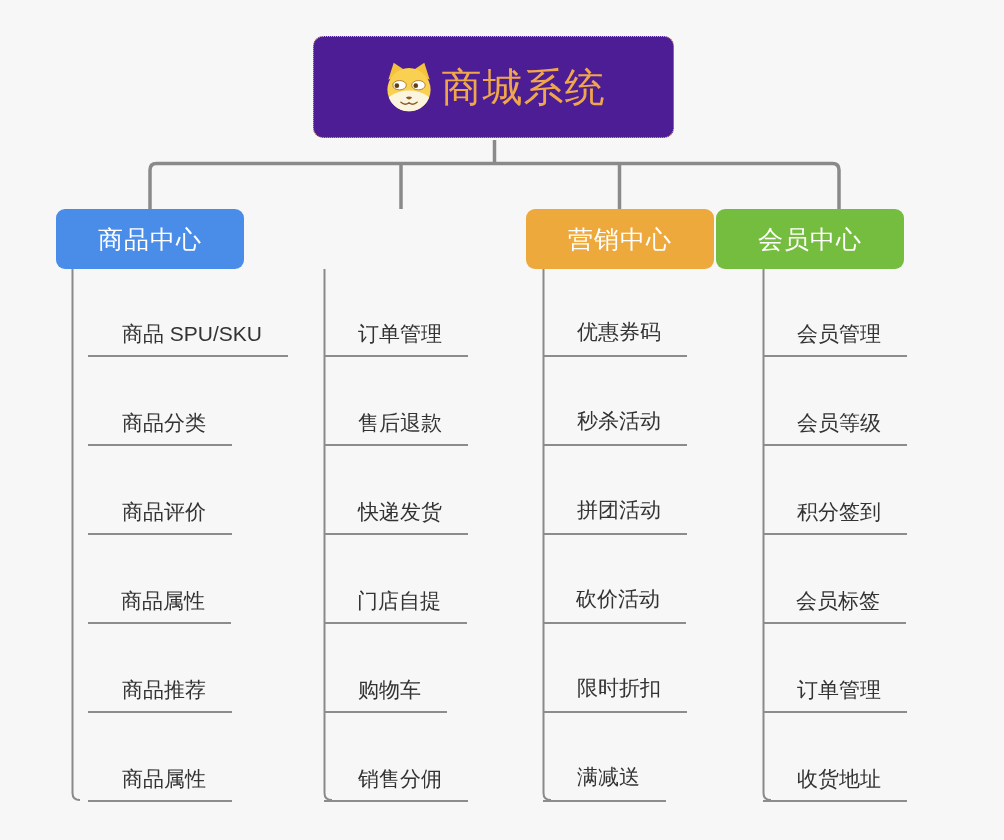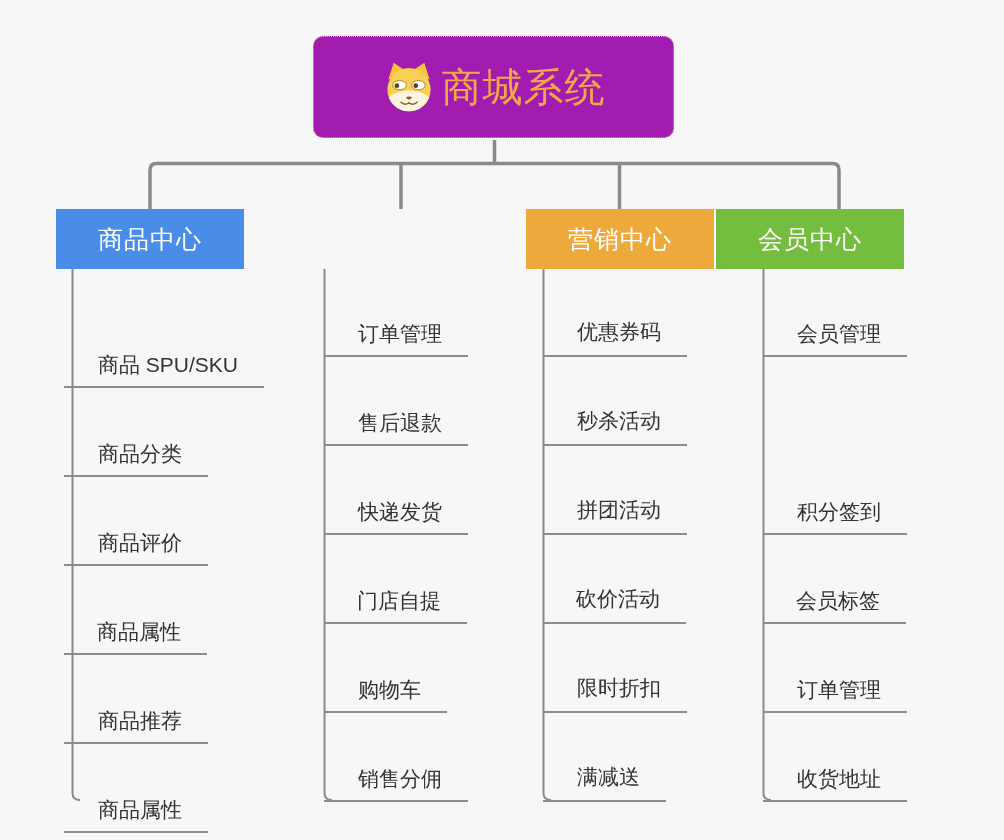--- a/index.html
+++ b/index.html
@@ -16,42 +16,42 @@
   }
   .connectors{
     position:absolute;
     left:0;top:0;
     z-index:0;
   }
   .root-node{
     position:absolute;
     left:313px;top:36px;
     width:361px;height:102px;
-    background:#a21caf;
+    background:#4c1d95;
     border:1px dotted #efae5e;
     border-radius:10px;
     display:flex;
     align-items:center;
     justify-content:center;
     gap:6px;
     z-index:2;
     box-sizing:border-box;
   }
   .root-title{
     font-size:40px;
     letter-spacing:1px;
     color:#f0a64b;
     white-space:nowrap;
   }
   .dog-icon{display:inline-flex;}
   .branch{
     position:absolute;
     top:209px;
     width:188px;height:60px;
-    border-radius:0;
+    border-radius:9px;
     color:#ffffff;
     font-size:25px;
     letter-spacing:1px;
     display:flex;
     align-items:center;
     justify-content:center;
     z-index:2;
     white-space:nowrap;
   }
   .b0{left:56px;background:#4a8de9;}
@@ -62,21 +62,21 @@
     position:absolute;
     white-space:nowrap;
     font-size:21px;
     line-height:30px;
     color:#333333;
     padding:0 26px 6px 34px;
     border-bottom:2px solid #8c8c8c;
     z-index:2;
   }
   
-  .c0{left:64px;margin-top:31px;}  .c1{left:324px;}  .c2{left:543px;font-family:Liberation Mono, monospace;}  .c3{left:763px;}
+  .c0{left:88px;}  .c1{left:324px;}  .c2{left:543px;font-family:Liberation Mono, monospace;}  .c3{left:763px;}
   
   .r0{top:319px;} .r1{top:408px;} .r2{top:497px;} .r3{top:586px;padding-left:33px;} .r4{top:675px;} .r5{top:764px;}
 </style>
 </head>
 <body>
 
 <div class="canvas">
 
   <svg class="connectors" width="1004" height="840" viewBox="0 0 1004 840">
 
@@ -135,18 +135,19 @@
   <div class="item c1 r5">销售分佣</div>
 
   <div class="item c2 r0">优惠券码</div>
   <div class="item c2 r1">秒杀活动</div>
   <div class="item c2 r2">拼团活动</div>
   <div class="item c2 r3">砍价活动</div>
   <div class="item c2 r4">限时折扣</div>
   <div class="item c2 r5">满减送</div>
 
   <div class="item c3 r0">会员管理</div>
+  <div class="item c3 r1">会员等级</div>
   <div class="item c3 r2">积分签到</div>
   <div class="item c3 r3">会员标签</div>
   <div class="item c3 r4">订单管理</div>
   <div class="item c3 r5">收货地址</div>
 
 </div>
 
 </body></html>

